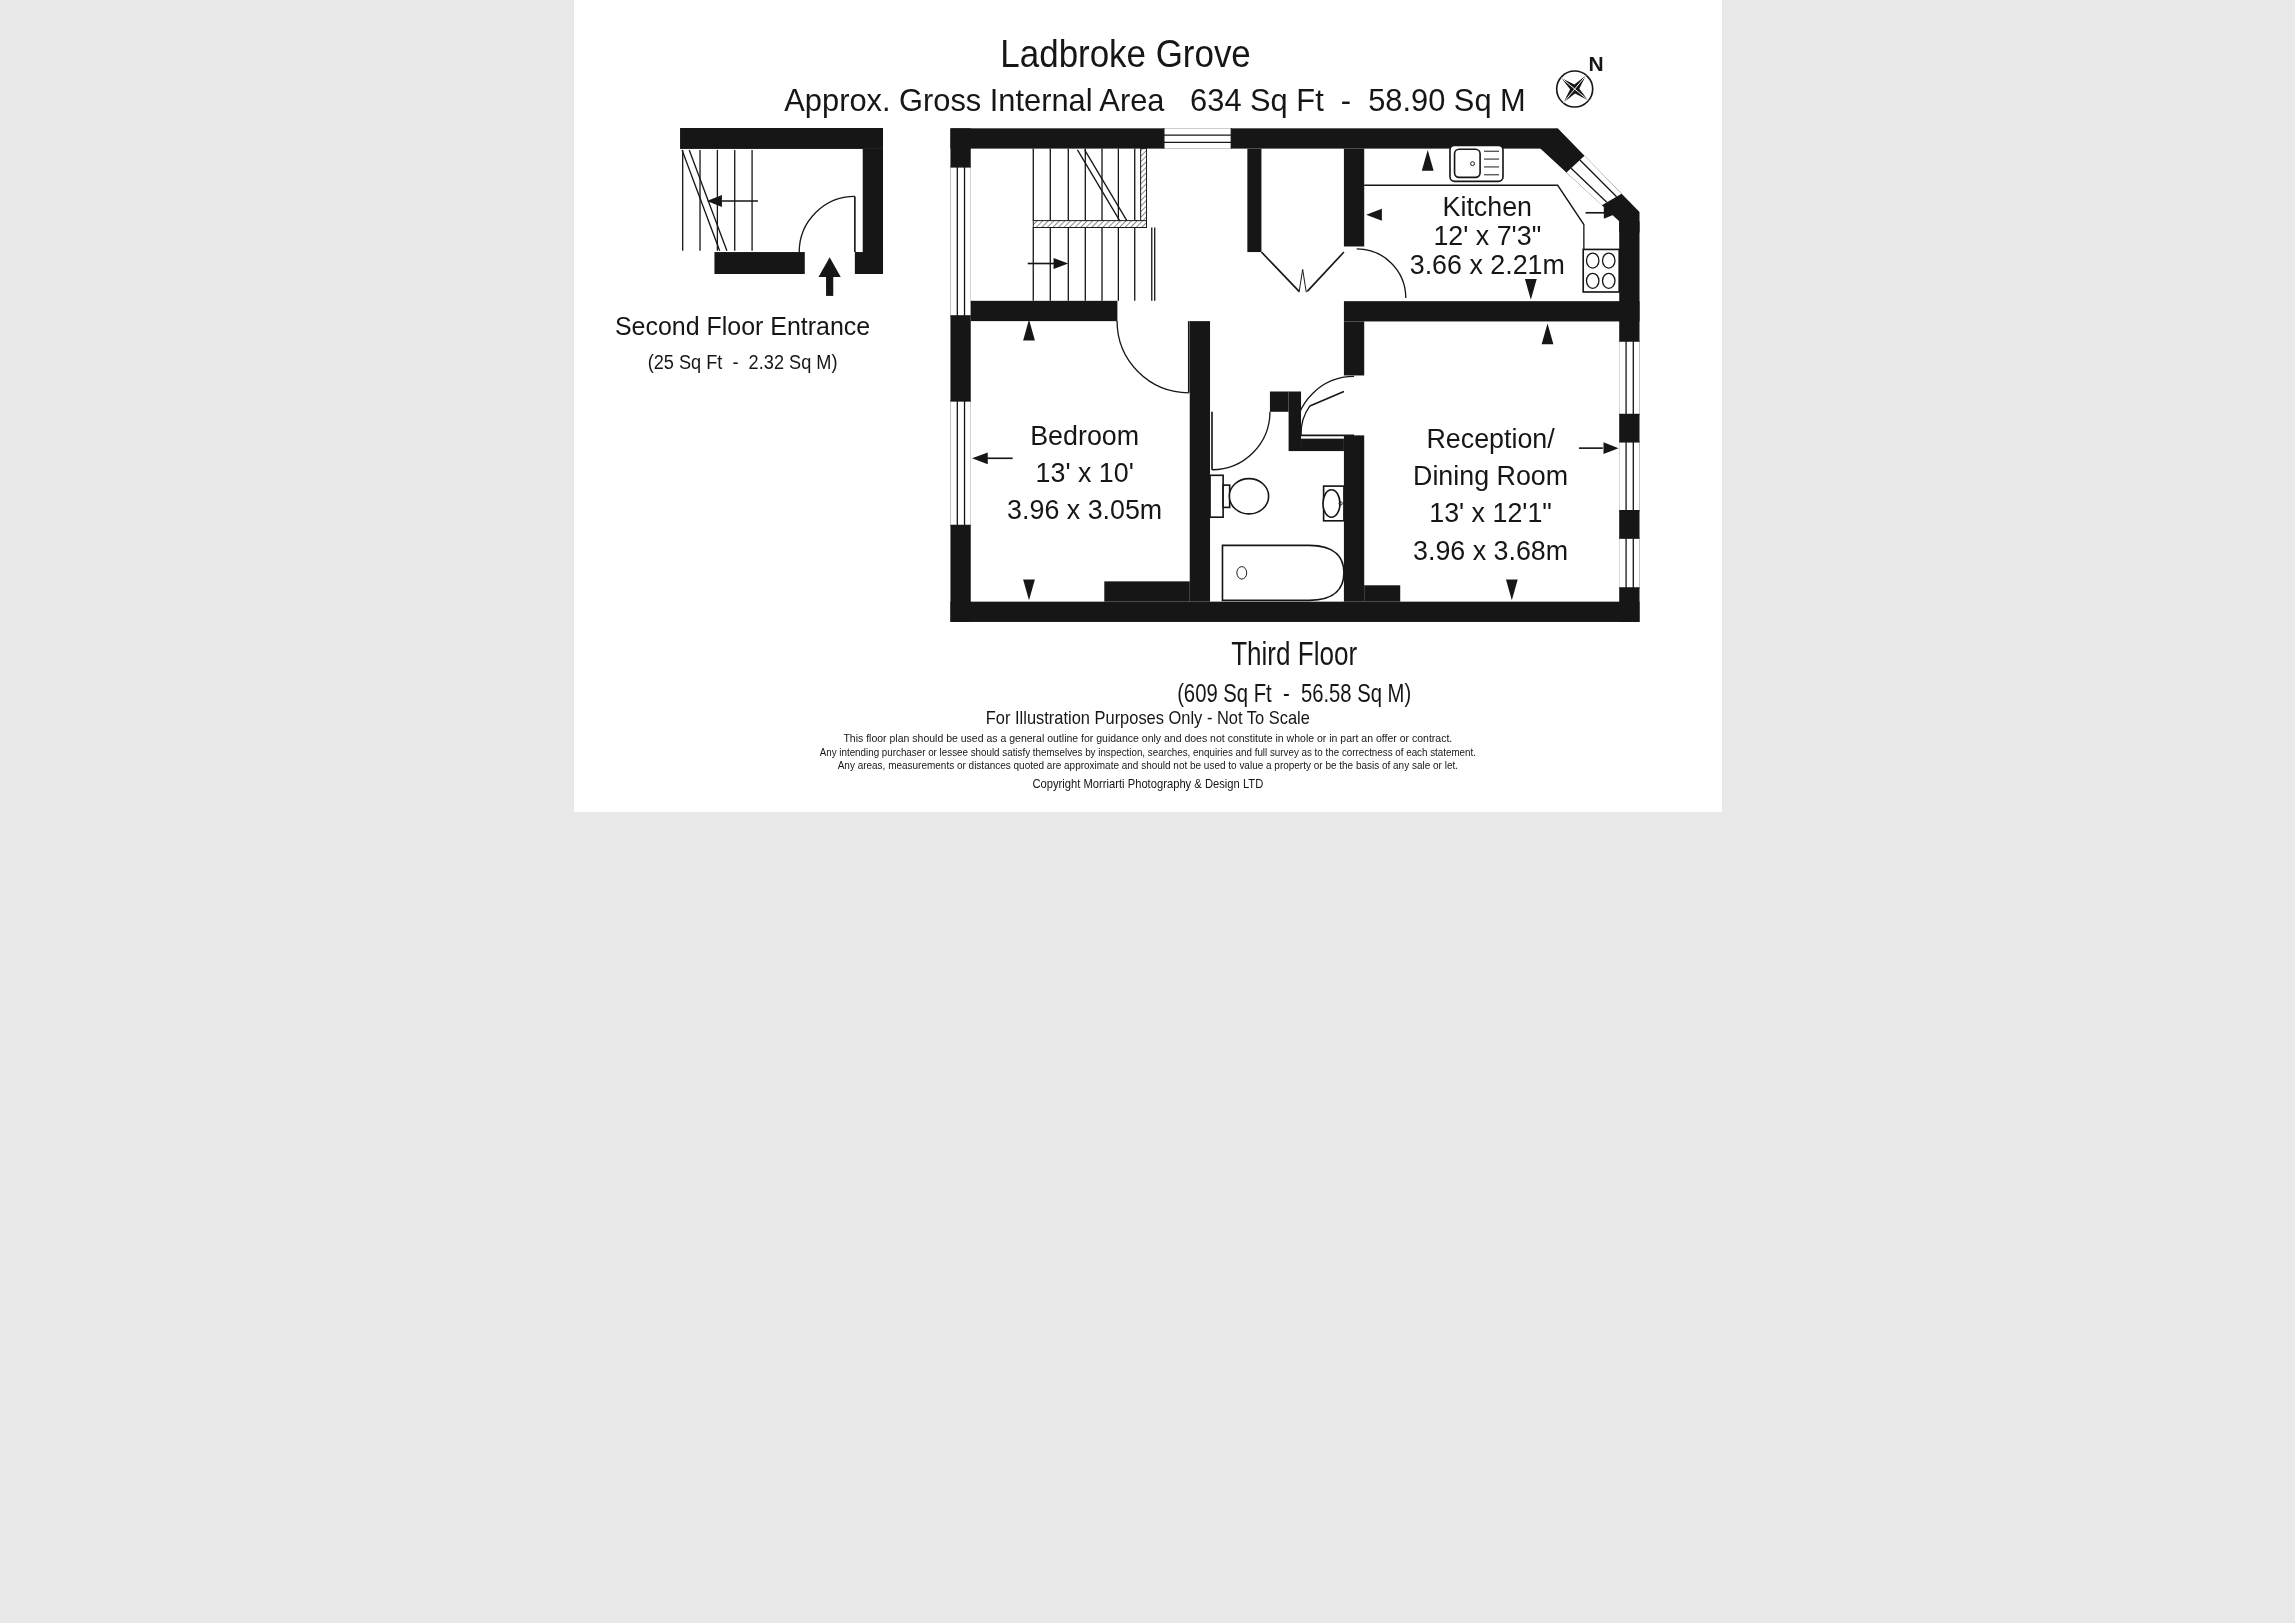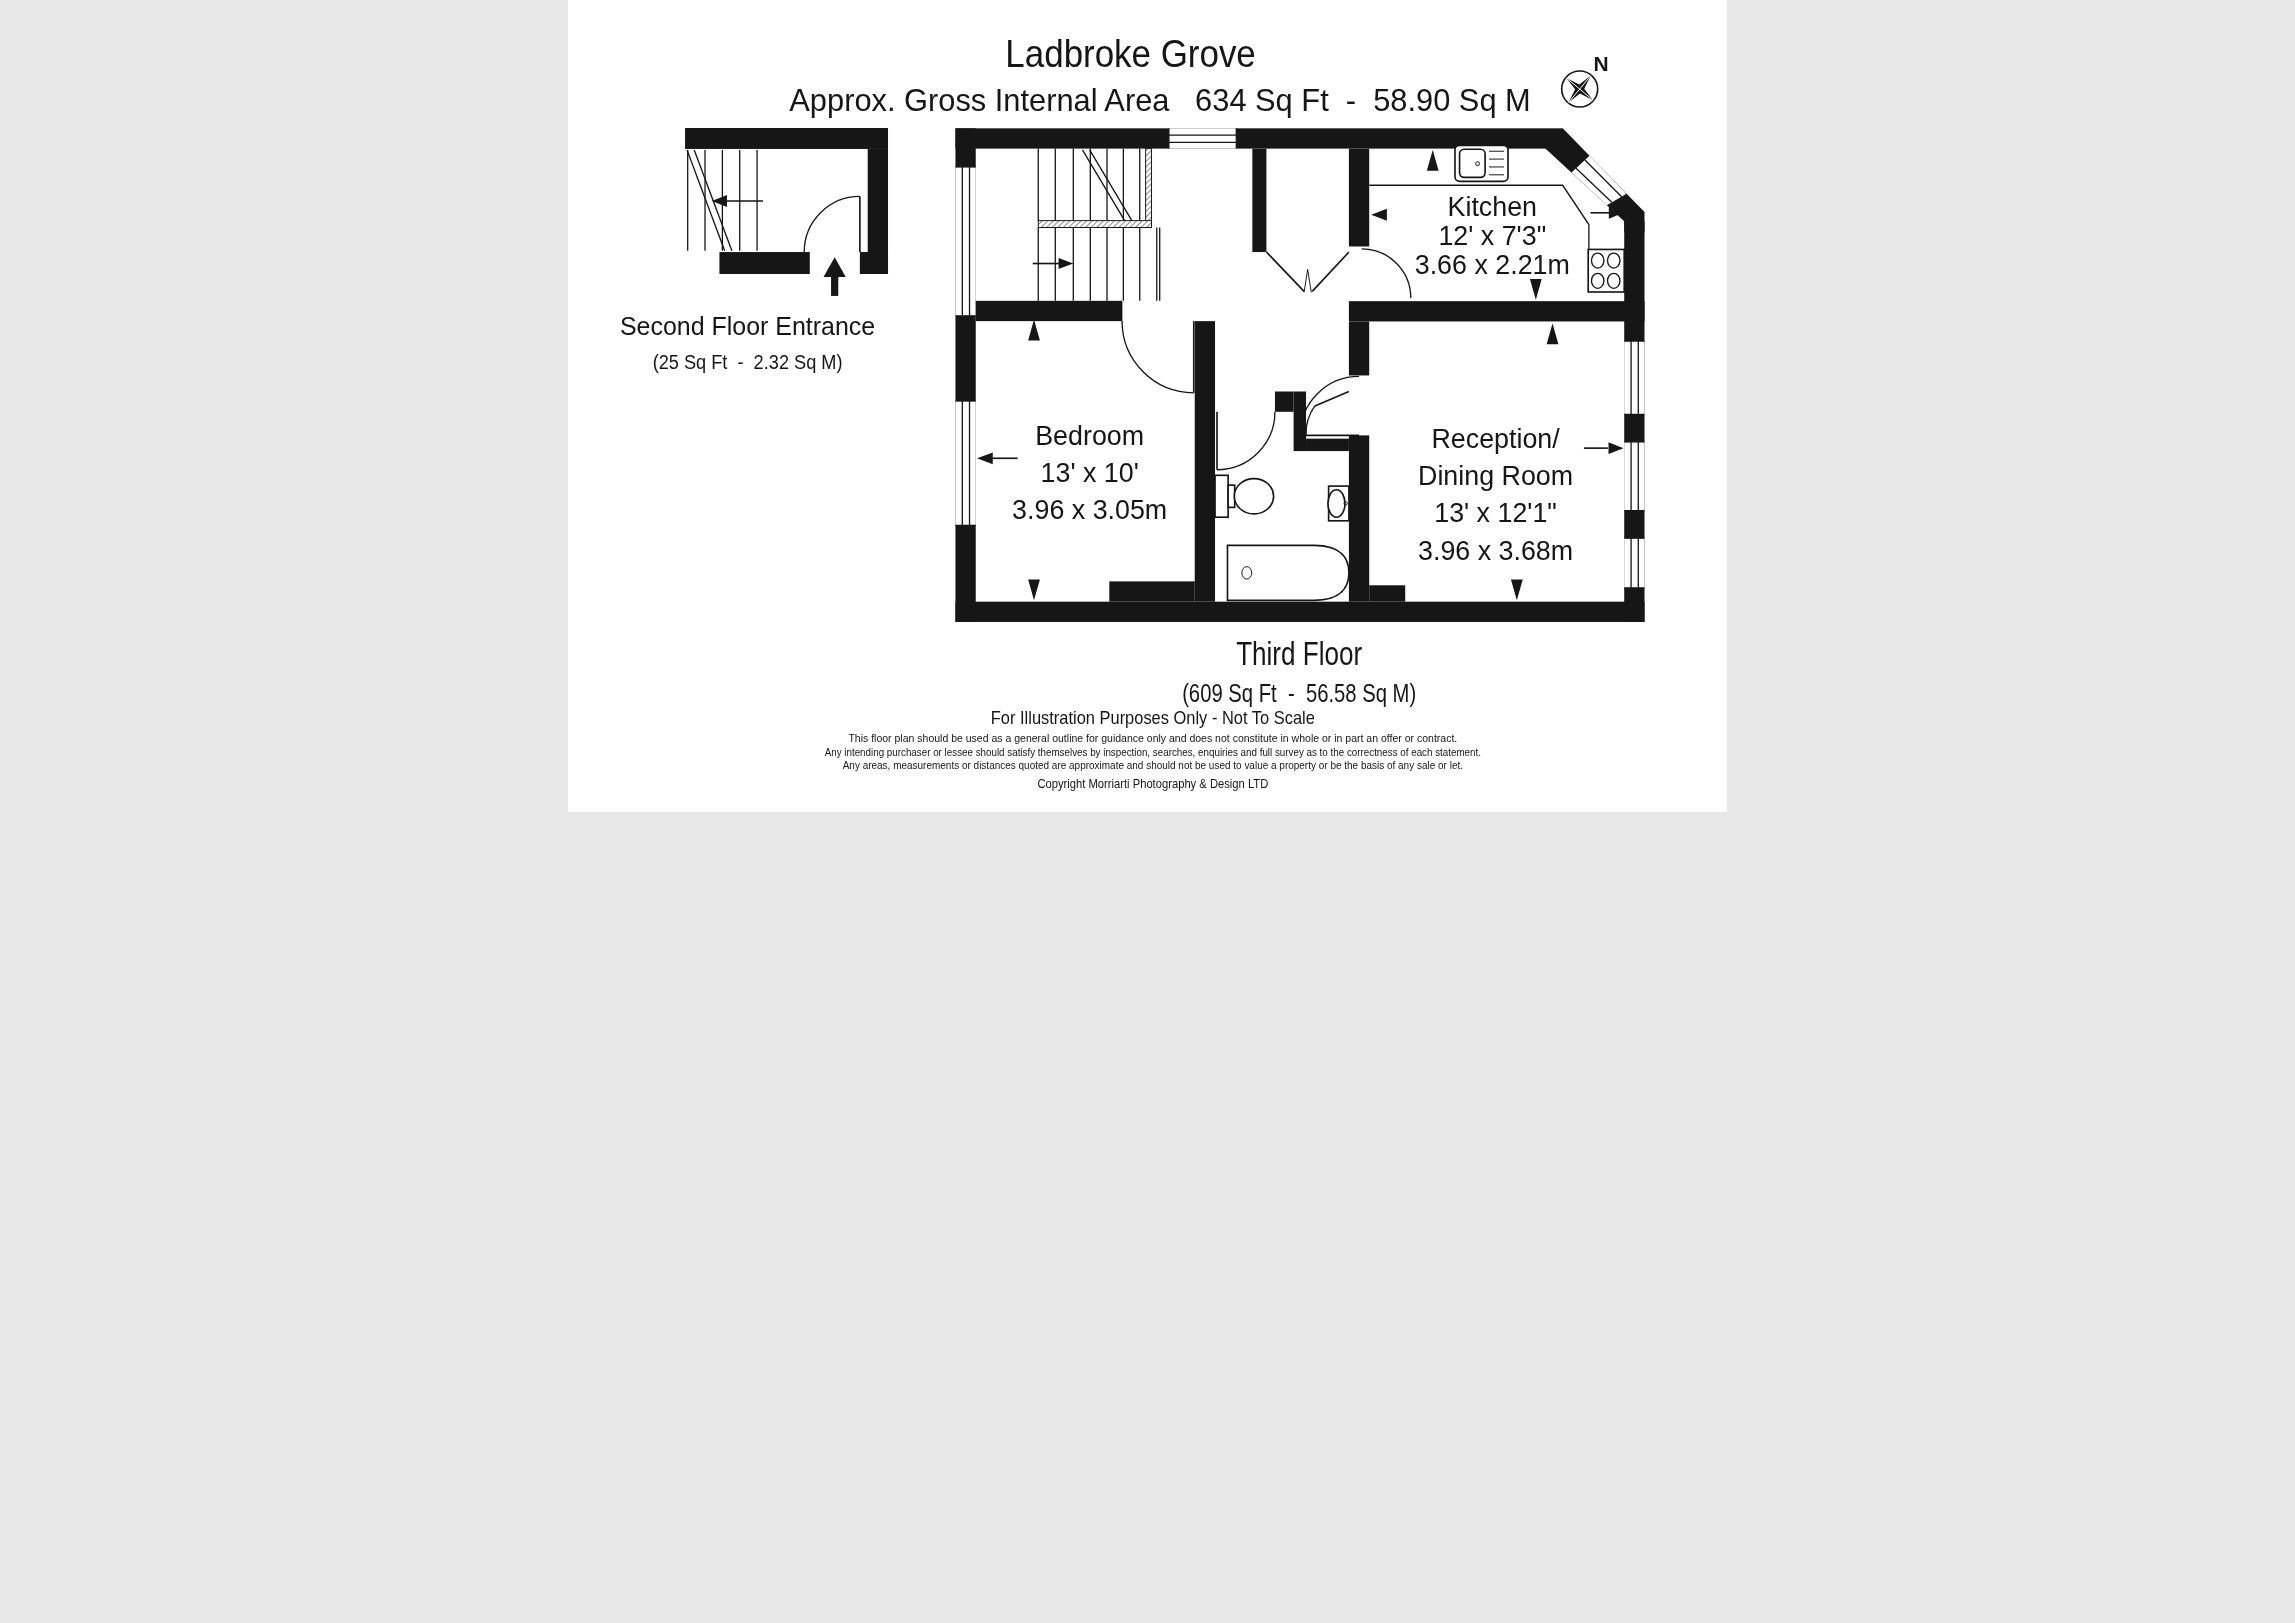--- a/index.html
+++ b/index.html
@@ -6,21 +6,20 @@
     --ink:#161616;
     --paper:#ffffff;
   }
   html,body{margin:0;padding:0;background:#e8e8e8;}
   .page{
     width:100%;
     max-width:1148px;
     margin:0 auto;
     background:var(--paper);
     font-family:"Liberation Sans", sans-serif;
-    padding-left:11px;
   }
   svg{display:block;width:100%;height:auto;}
   svg text{
     font-family:"Liberation Sans", sans-serif;
     fill:var(--ink);
     white-space:pre;
     text-anchor:middle;
   }
   .w{fill:var(--ink);stroke:none;}                 
   .tl{stroke:var(--ink);stroke-width:4;fill:none;} 

